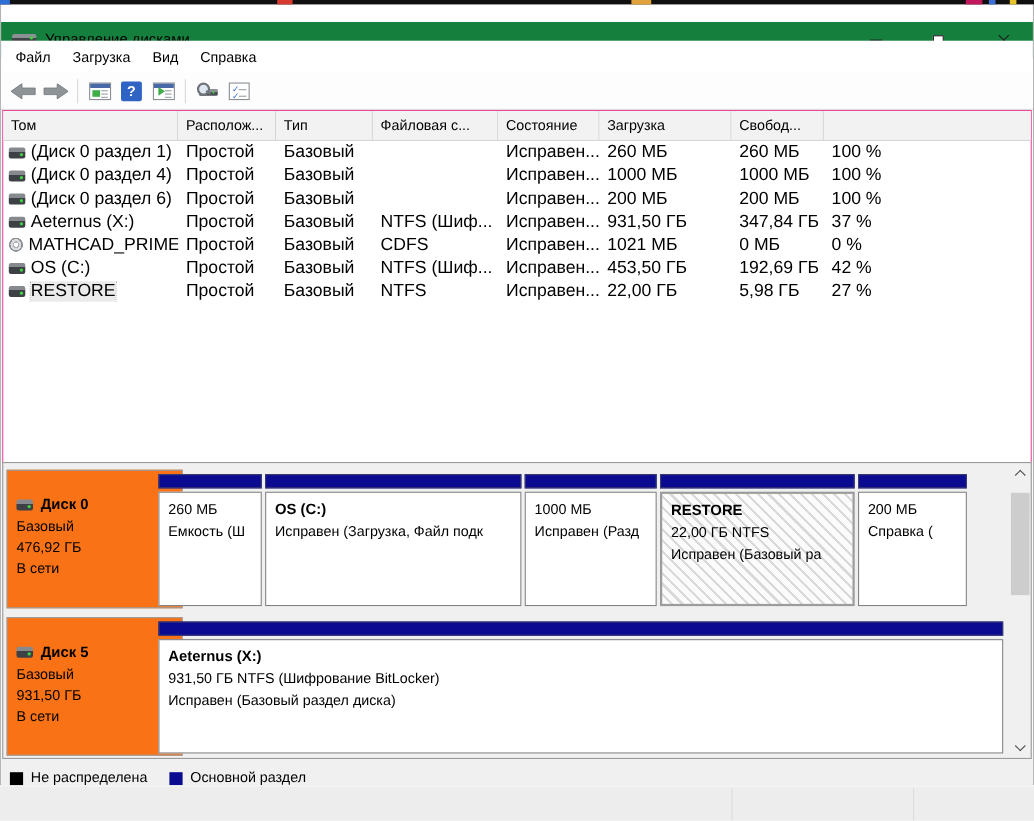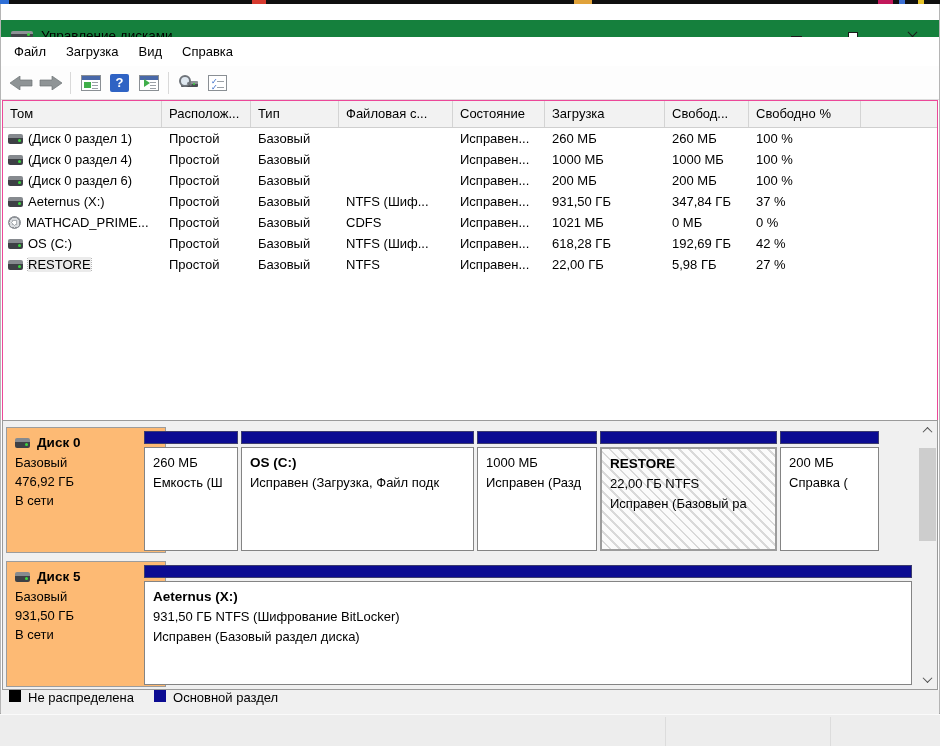--- a/index.html
+++ b/index.html
@@ -55,32 +55,32 @@
   .check-icon .ln{position:absolute;right:2px;width:7px;height:1px;background:#9aa0a6}
   
   .table-pane{position:absolute;left:1px;top:96px;width:936px;height:368px;background:#fff;
     border:1px solid #ec4899;box-sizing:border-box;overflow:hidden}
   .thead{display:flex;height:26px;background:#f2f2f2;border-bottom:1px solid #cfcfcf}
   .hcell{box-sizing:border-box;border-right:1px solid #d4d4d4;padding:5px 4px 0 7px;font-size:13px;
     white-space:nowrap;overflow:hidden;flex:0 0 auto;background:#f2f2f2}
   .c0{width:159px}.c1{width:89px}.c2{width:88px}.c3{width:114px}.c4{width:92px}
   .c5{width:120px}.c6{width:84px}.c7{width:112px}.c8{flex:1 1 auto;border-right:none}
   .trow{display:flex;height:21px;align-items:center}
-  .tcell{box-sizing:border-box;padding:0 4px 0 7px;white-space:nowrap;overflow:hidden;font-size:13px;flex:0 0 auto}
+  .tcell{box-sizing:border-box;padding:0 4px 0 7px;white-space:nowrap;overflow:hidden;font-size:16px;flex:0 0 auto}
   .vol-cell{display:flex;align-items:center;gap:5px;padding-left:5px}
   .vol-label.sel{background:#ebebeb;outline:1px dotted #b5b5b5}
   .drive-icon{width:15px;height:10px;background:linear-gradient(#868a8f 0 40%,#3d4045 40%);border-radius:2px;position:relative;flex:0 0 auto}
   .drive-icon::after{content:"";position:absolute;right:2px;bottom:2px;width:3px;height:3px;border-radius:50%;background:#3bd63f}
   .cd-icon{width:13px;height:13px;border-radius:50%;flex:0 0 auto;
     background:radial-gradient(circle,#ffffff 0 2px,#aeb2b6 2px 3px,#d9dcdf 3px 5px,#8d9196 5px 6.5px,transparent 6.5px)}
   
   .graph-pane{position:absolute;left:1px;top:416px;width:936px;height:270px;background:#f0f0f0;
     border:1px solid #9a9a9a;box-sizing:border-box}
-  .disk-label{position:absolute;left:3px;width:160px;height:126px;background:#fdba74;
-    border:1px solid #9c9c9c;box-sizing:border-box;padding:7px 6px 0 8px}
+  .disk-label{position:absolute;left:3px;width:160px;height:126px;background:#f97316;
+    border:1px solid #9c9c9c;box-sizing:border-box;padding:23px 6px 0 8px}
   .disk-name{font-weight:bold;font-size:13.5px;display:flex;align-items:center;gap:7px;margin-bottom:3px}
   .disk-line{font-size:13px;line-height:19px}
   .partitions{position:absolute;left:141px;height:127px;display:flex;gap:3px}
   .part{position:relative;box-sizing:border-box;flex:0 0 auto}
   .part-top{position:absolute;left:0;right:0;top:4px;height:13px;background:#0b0b92;border:1px solid #3c3c6e;box-sizing:border-box}
   .part-box{position:absolute;left:0;right:0;top:20px;bottom:3px;background:#fff;border:1px solid #848484;
     box-sizing:border-box;padding:5px 8px;overflow:hidden}
   .part.selected .part-box{border:2px solid #9c9c9c;
     background:repeating-linear-gradient(45deg,#fbfbfb 0 5px,#d9d9d9 5px 7px)}
   .part-label{font-weight:bold;font-size:13.5px;line-height:20px;white-space:nowrap}
@@ -88,21 +88,21 @@
   
   .vscroll{position:absolute;top:1px;right:1px;width:17px;height:266px;background:#f0f0f0}
   .scroll-btn{position:absolute;left:0;width:17px;height:17px;display:flex;align-items:center;justify-content:center}
   .scroll-up{top:0}.scroll-down{bottom:0}
   .chev{width:7px;height:7px;border-left:1.5px solid #505050;border-top:1.5px solid #505050;box-sizing:border-box}
   .chev.up{transform:rotate(45deg) translate(1px,1px)}
   .chev.down{transform:rotate(225deg) translate(1px,1px)}
   .scroll-thumb{position:absolute;left:0;top:26px;width:17px;height:93px;background:#cdcdcd}
   
   .legend{position:absolute;left:0;top:686px;width:100%;height:24px;background:#f0f0f0;
-    display:flex;align-items:flex-start;padding-left:8px;box-sizing:border-box}
+    display:flex;align-items:flex-end;padding-left:8px;box-sizing:border-box}
   .legend-swatch{width:12px;height:12px;margin-right:7px;flex:0 0 auto}
   .legend-label{font-size:13px;margin-right:20px;white-space:nowrap}
   
   .below{position:absolute;left:0;top:714px;width:940px;height:32px;background:#ededed;border-top:1px solid #fafafa}
   .below .vline{position:absolute;top:2px;bottom:0;width:1px;background:#dcdcdc}
   
   svg{display:block}
 </style>
 </head>
 <body>
@@ -186,21 +186,20 @@
 
   <div class="table-pane">
     <div class="thead">
         <div class="hcell c0">Том</div>
         <div class="hcell c1">Располож...</div>
         <div class="hcell c2">Тип</div>
         <div class="hcell c3">Файловая с...</div>
         <div class="hcell c4">Состояние</div>
         <div class="hcell c5">Загрузка</div>
         <div class="hcell c6">Свобод...</div>
-        <div class="hcell c7">Свободно %</div>
         <div class="hcell c8"></div>
       </div>
     <div class="tbody">
         <div class="trow">
           <div class="tcell c0 vol-cell">
             <div class="drive-icon"></div>
             <div class="vol-label">(Диск 0 раздел 1)</div>
           </div>
           <div class="tcell c1">Простой</div>
           <div class="tcell c2">Базовый</div>
@@ -264,21 +263,21 @@
         </div>
         <div class="trow">
           <div class="tcell c0 vol-cell">
             <div class="drive-icon"></div>
             <div class="vol-label">OS (C:)</div>
           </div>
           <div class="tcell c1">Простой</div>
           <div class="tcell c2">Базовый</div>
           <div class="tcell c3">NTFS (Шиф...</div>
           <div class="tcell c4">Исправен...</div>
-          <div class="tcell c5">618,28 ГБ</div>
+          <div class="tcell c5">453,50 ГБ</div>
           <div class="tcell c6">192,69 ГБ</div>
           <div class="tcell c7">42 %</div>
         </div>
         <div class="trow">
           <div class="tcell c0 vol-cell">
             <div class="drive-icon"></div>
             <div class="vol-label sel">RESTORE</div>
           </div>
           <div class="tcell c1">Простой</div>
           <div class="tcell c2">Базовый</div>

